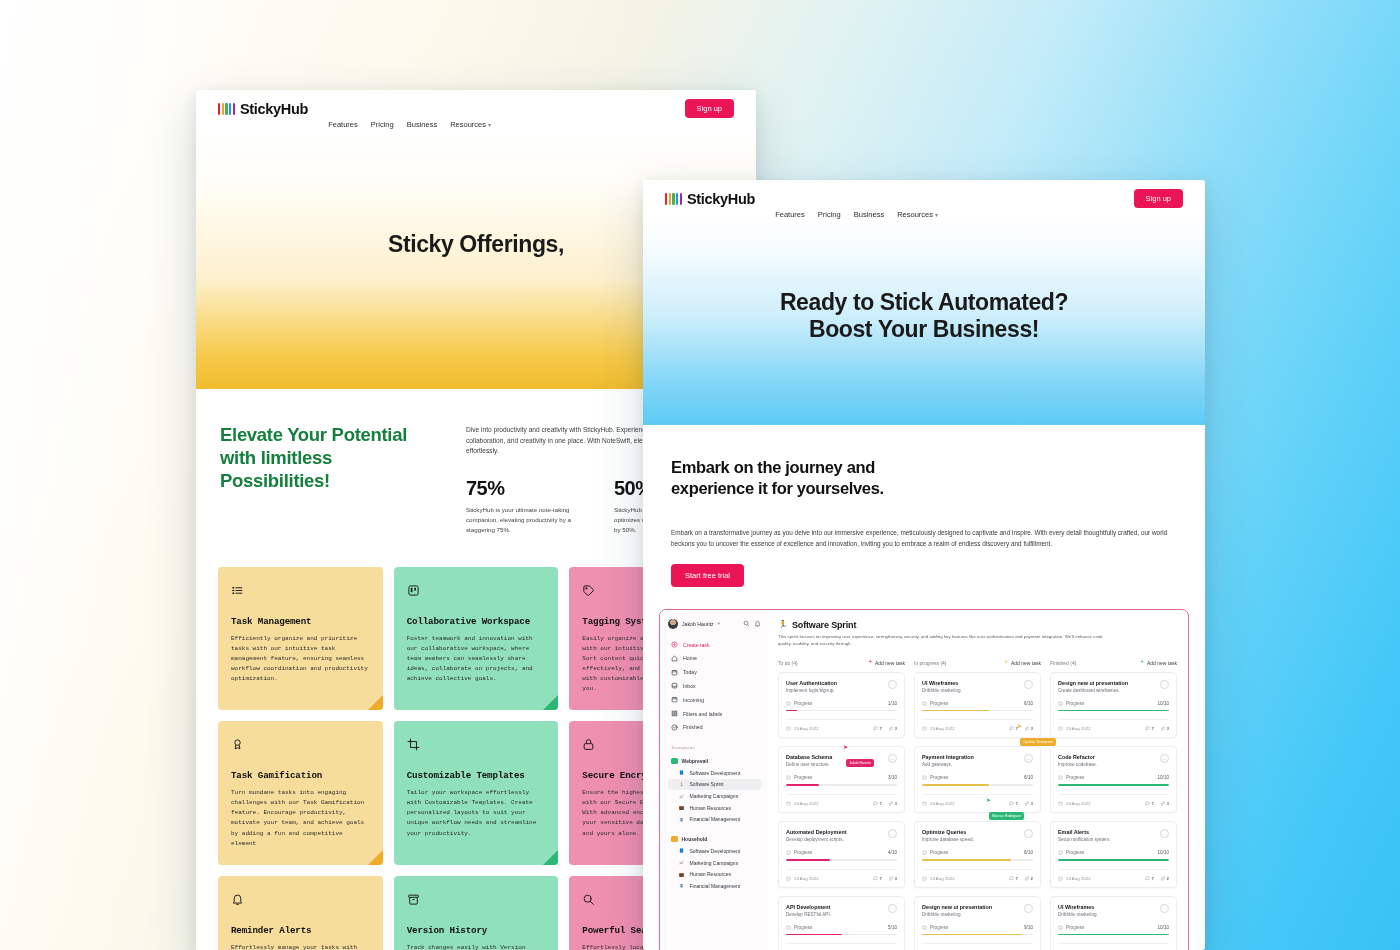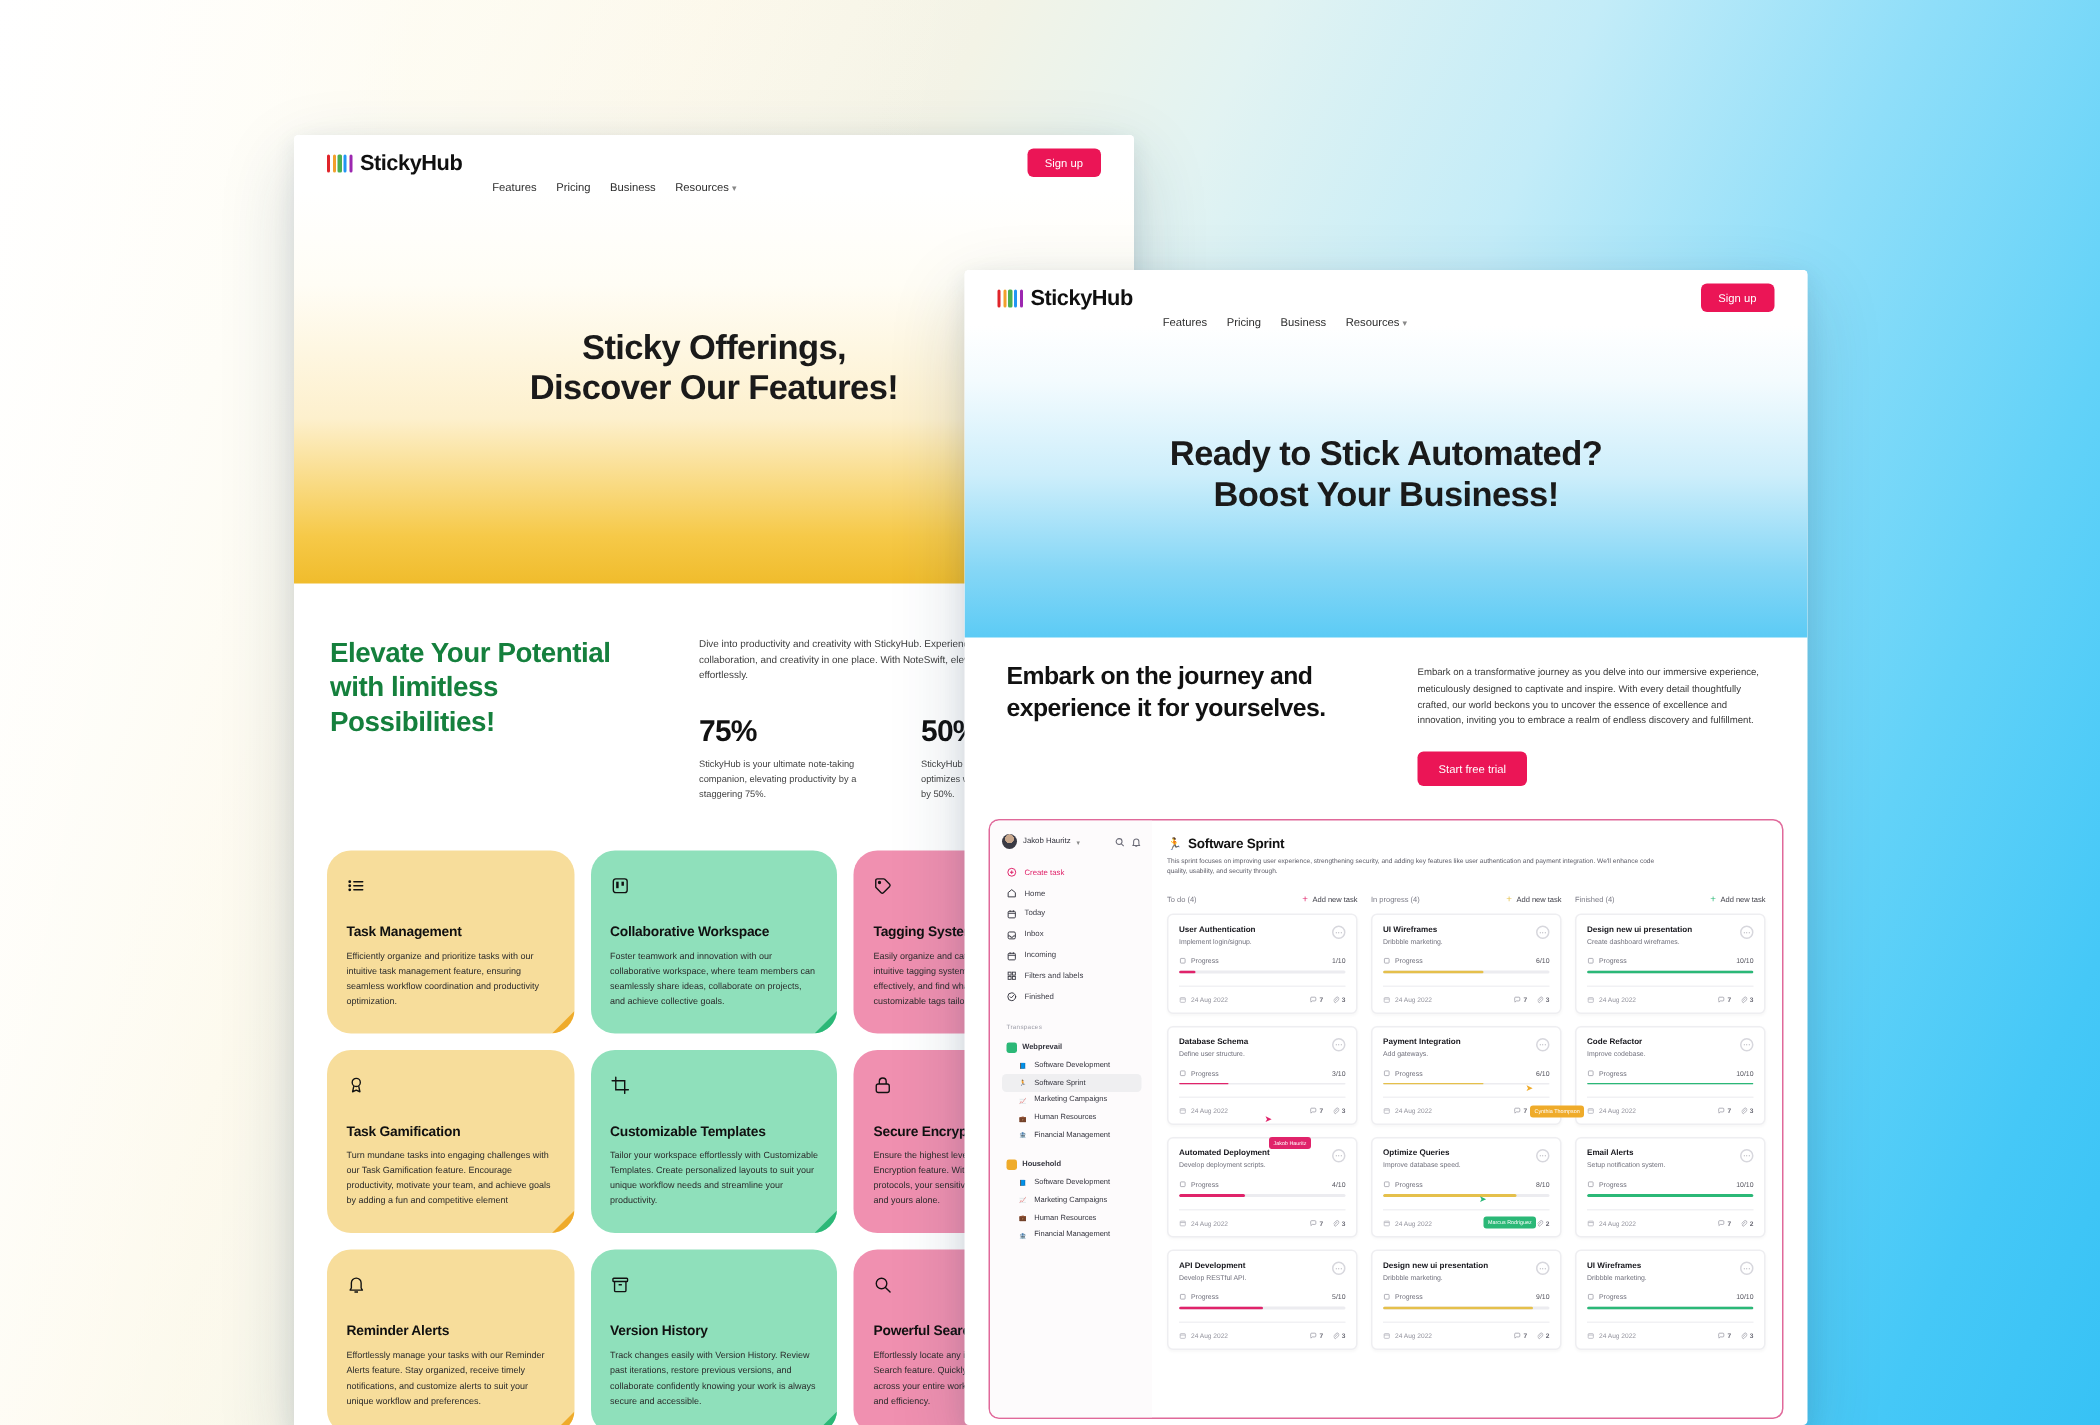--- a/index.html
+++ b/index.html
@@ -97,24 +97,25 @@
 
   .feature-grid {
     margin-top: 31px;
     padding: 0 22px 22px 22px;
     display: grid;
     grid-template-columns: repeat(3, 1fr);
     gap: 11px;
   }
   .fcard {
     position: relative;
-    border-radius: 16px;
+    border-radius: 4px;
     padding: 14px 13px 16px 13px;
     min-height: 112px;
     overflow: hidden;
+    font-family: Liberation Mono, monospace;
   }
   .fcard .ficon { height: 19px; display: flex; align-items: center; }
   .fcard h3 { font-size: 9.2px; font-weight: 700; color: #101010; margin-top: 16px; letter-spacing: -.15px; }
   .fcard p { font-size: 6px; line-height: 1.68; color: #2b2b2b; margin-top: 7px; }
   .fold {
     position: absolute; right: 0; bottom: 0;
     width: 0; height: 0;
     border-left: 15px solid transparent;
   }
   .y  { background: #f7dd9b; }
@@ -128,21 +129,21 @@
   #card-right {
     left: 643px; top: 180px; width: 562px; height: 770px;
     border-radius: 3px;
   }
   #card-right .hero-band {
     height: 208px;
     background: linear-gradient(180deg, #ffffff 0%, #f3fbfe 18%, #cdeefb 48%, #86d7f6 78%, #5ccbf5 100%);
     display: flex; align-items: center; justify-content: center;
     padding-bottom: 10px;
   }
-  .section-cta { padding: 16px 28px 0 28px; display: flex; gap: 26px; }
+  .section-cta { padding: 32px 28px 0 28px; display: flex; gap: 26px; flex-direction: column; }
   .cta-title { font-size: 16.5px; font-weight: 700; line-height: 1.28; color: #111; width: 248px; letter-spacing: -.35px; }
   .cta-right { flex: 1; padding-top: 3px; }
   .cta-body { font-size: 6.4px; line-height: 1.68; color: #3a3a3a; }
   .trial-btn {
     margin-top: 14px;
     background: #eb1556; color: #fff; border: none;
     font-size: 7.5px; font-weight: 500;
     padding: 7px 14px; border-radius: 4px; cursor: pointer;
   }
 
@@ -243,21 +244,20 @@
         <span>Resources</span><span class="nav-caret">▾</span>
       </a>
     </nav>
     <button class="signup-btn">Sign up</button>
   </div>
 
   <div class="hero-band">
     <div class="hero">
       <h1>
         <span>Sticky Offerings,</span><br>
-        <span>Discover Our Features!</span>
       </h1>
     </div>
   </div>
 
   <div class="section-2">
     <h2 class="sec2-title">Elevate Your Potential with limitless Possibilities!</h2>
     <div class="sec2-right">
       <p class="sec2-lead">Dive into productivity and creativity with StickyHub. Experience seamless organization, collaboration, and creativity in one place. With NoteSwift, elevate your productivity effortlessly.</p>
       <div class="stats">
         <div>

